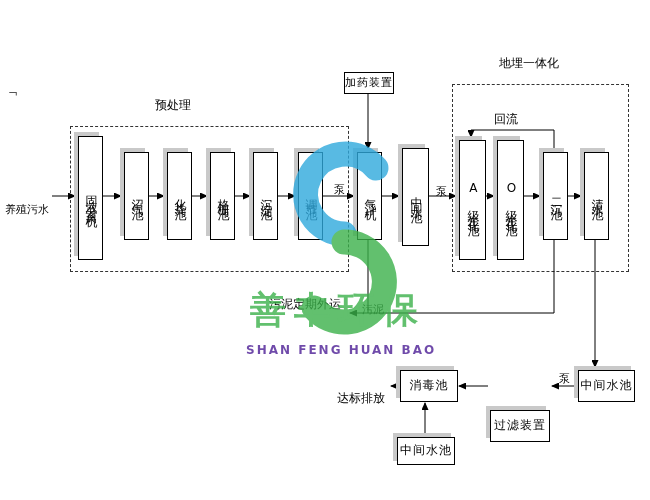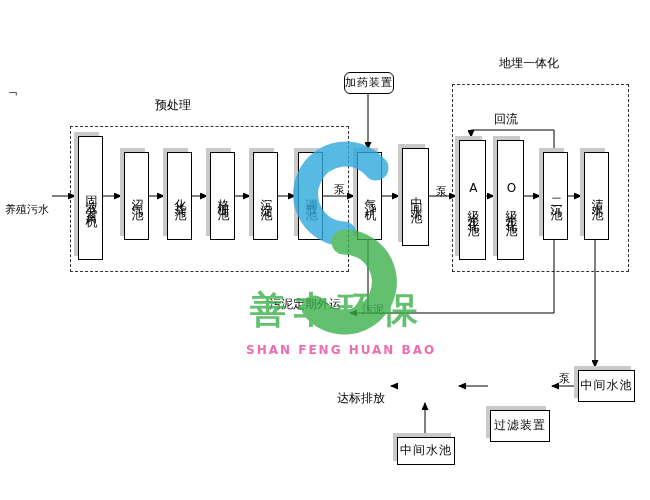--- a/index.html
+++ b/index.html
@@ -13,31 +13,31 @@
     position:absolute;border:1px solid #000;background:#fff;z-index:2;
     display:flex;align-items:center;justify-content:center;
     font-size:12px;line-height:1.15;
     box-shadow:-4px -4px 0 0 #c9c9c9;
   }
   .vbox{
     writing-mode:vertical-rl;text-orientation:upright;
     letter-spacing:5px;
   }
   .hbox{letter-spacing:1px;}
-  .noshadow{box-shadow:none;border-radius:6px;}
+  .noshadow{box-shadow:none;}
   .lbl{position:absolute;z-index:3;font-size:12px;white-space:nowrap;}
   .small{font-size:11px;}
   .watermark{position:absolute;left:0;top:0;width:650px;height:500px;z-index:6;opacity:.8;pointer-events:none;padding-left:20px;}
   .wm-cn{
     position:absolute;left:250px;top:286px;font-size:36px;font-weight:bold;
     color:#3bb14a;letter-spacing:8px;white-space:nowrap;
   }
   .wm-en{
     position:absolute;left:246px;top:343px;font-size:12px;font-weight:bold;
-    color:#ec4899;letter-spacing:2px;white-space:nowrap;
+    color:#4c1d95;letter-spacing:2px;white-space:nowrap;
   }
   .corner{position:absolute;left:8px;top:86px;font-size:12px;color:#555;z-index:3;}
 </style>
 </head>
 <body>
 
 <div class="canvas">
 
   <svg class="connector" width="650" height="500">
     <defs>
@@ -103,20 +103,21 @@
   <div class="box vbox" style="left:357px;top:152px;width:23px;height:86px;">气浮机</div>
   <div class="box vbox" style="left:402px;top:148px;width:25px;height:96px;">中间水池</div>
 
   <div class="box vbox" style="left:459px;top:140px;width:25px;height:118px;">A级生化池</div>
   <div class="box vbox" style="left:497px;top:140px;width:25px;height:118px;">O级生化池</div>
   <div class="box vbox" style="left:543px;top:152px;width:23px;height:86px;">二沉池</div>
   <div class="box vbox" style="left:584px;top:152px;width:23px;height:86px;">清水池</div>
 
   <div class="box hbox" style="left:578px;top:370px;width:55px;height:30px;">中间水池</div>
   <div class="box hbox" style="left:490px;top:370px;width:58px;height:30px;margin-top:40px;">过滤装置</div>
+  <div class="box hbox" style="left:400px;top:370px;width:56px;height:30px;">消毒池</div>
   <div class="box hbox" style="left:397px;top:437px;width:56px;height:26px;">中间水池</div>
 
   <div class="watermark">
     <svg style="position:absolute;left:288px;top:136px;" width="112" height="205" viewBox="0 0 112 205">
       <path d="M 88 32 A 40 40 0 1 0 56 98" stroke="#2fa9dd" stroke-width="25" fill="none" stroke-linecap="round"></path>
       <path d="M 26 172 A 40 40 0 1 0 56 106" stroke="#3bb14a" stroke-width="25" fill="none" stroke-linecap="round"></path>
     </svg>
     <div class="wm-cn">善丰环保</div>
     <div class="wm-en">SHAN FENG HUAN BAO</div>
   </div>

